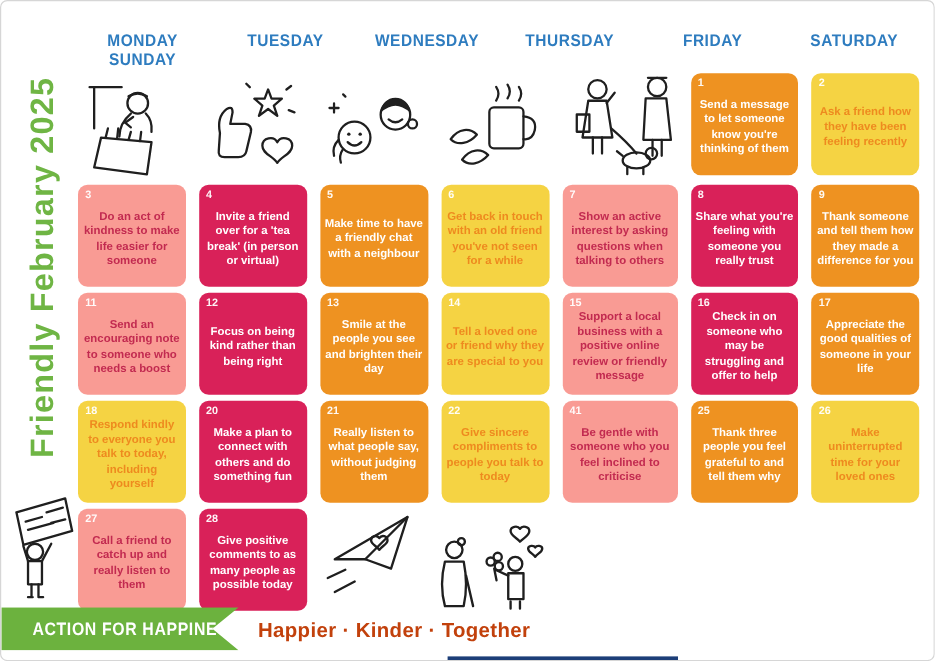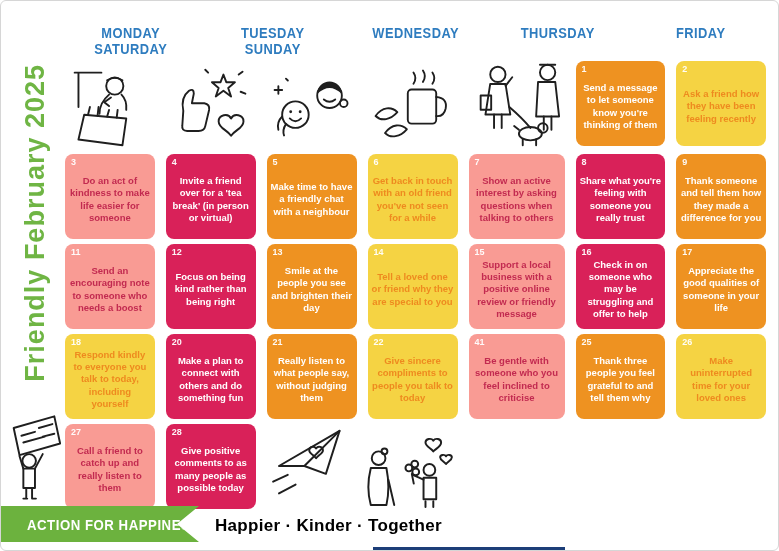--- a/index.html
+++ b/index.html
@@ -32,21 +32,21 @@
     letter-spacing: 1px;
     white-space: nowrap;
   }
   
   .cal {
     position: absolute;
     left: 64px; top: 24px; right: 12px;
   }
   .weekdays {
     display: grid;
-    grid-template-columns: repeat(5, 1fr);
+    grid-template-columns: repeat(6, 1fr);
     column-gap: 11px;
   }
   .weekday {
     text-align: center;
     color: #2e7cbf;
     font-weight: bold;
     font-size: 14px;
     letter-spacing: 0.5px;
     transform: scaleX(0.92);
   }
@@ -114,21 +114,21 @@
     font-weight: bold;
     font-size: 15px;
     letter-spacing: 0.6px;
     clip-path: polygon(0 0, 100% 0, calc(100% - 22px) 50%, 100% 100%, 0 100%);
     transform: none;
   }
   .banner span { transform: scaleX(0.88); transform-origin: left center; white-space: nowrap; }
   .tagline {
     position: absolute;
     left: 214px; bottom: 14px;
-    color: #000000;
+    color: #c2410c;
     font-weight: bold;
     font-size: 17px;
     letter-spacing: 0.3px;
   }
   .edge-accent {
     position: absolute;
     bottom: 0; left: 372px;
     width: 192px; height: 3px;
     background: #1c3e78;
   }

